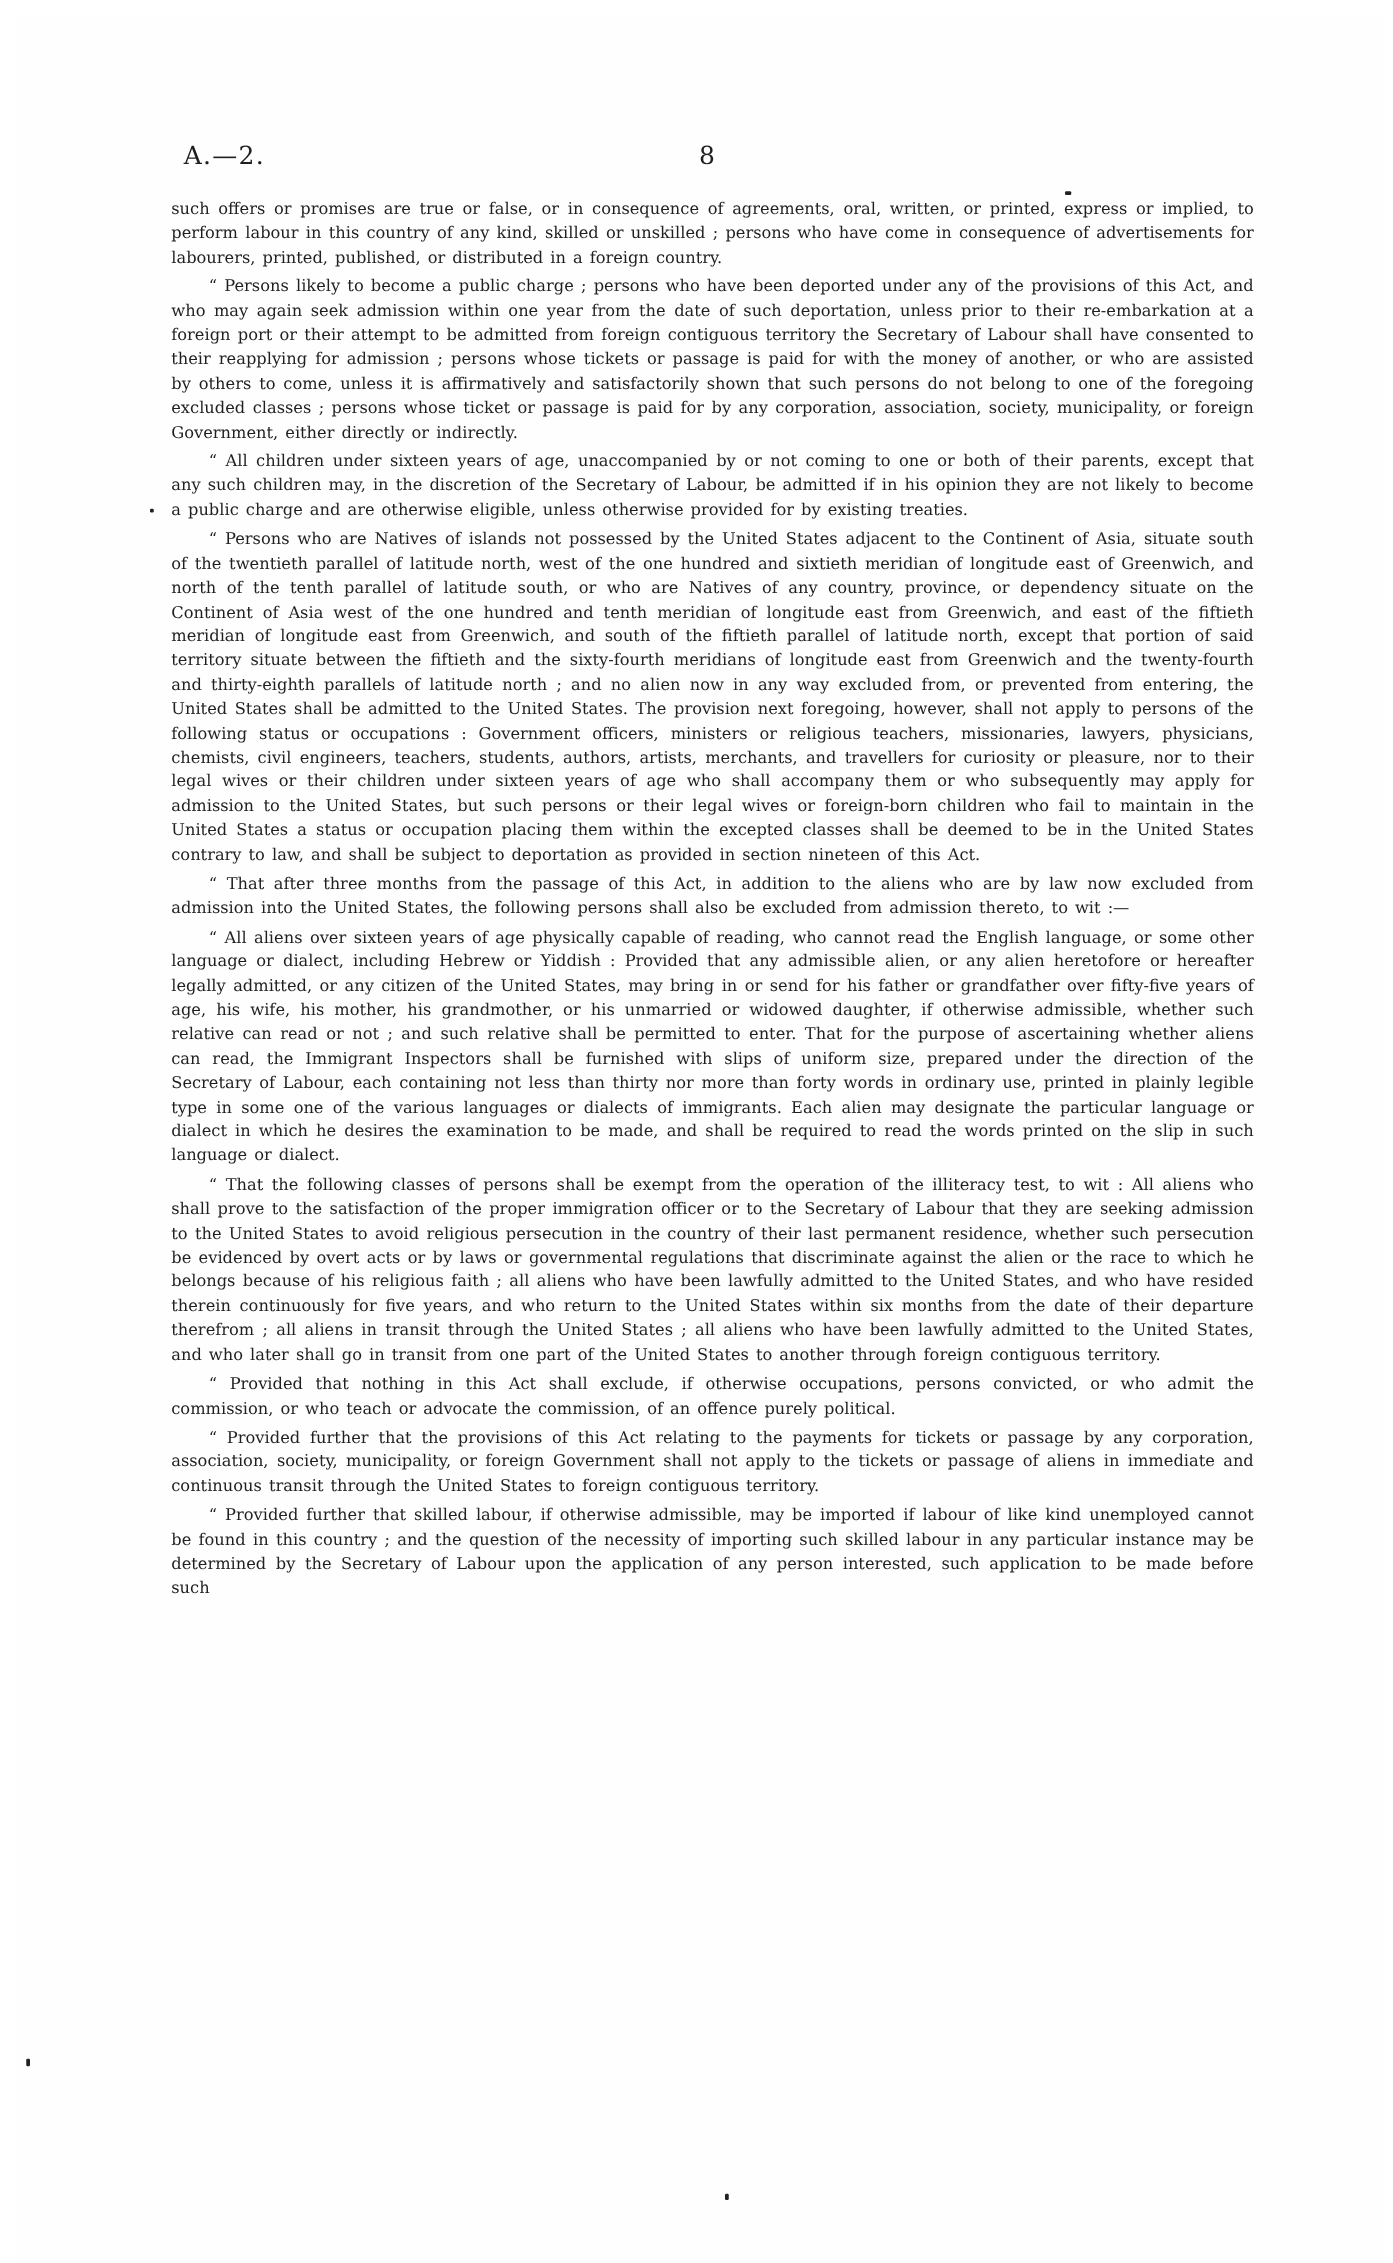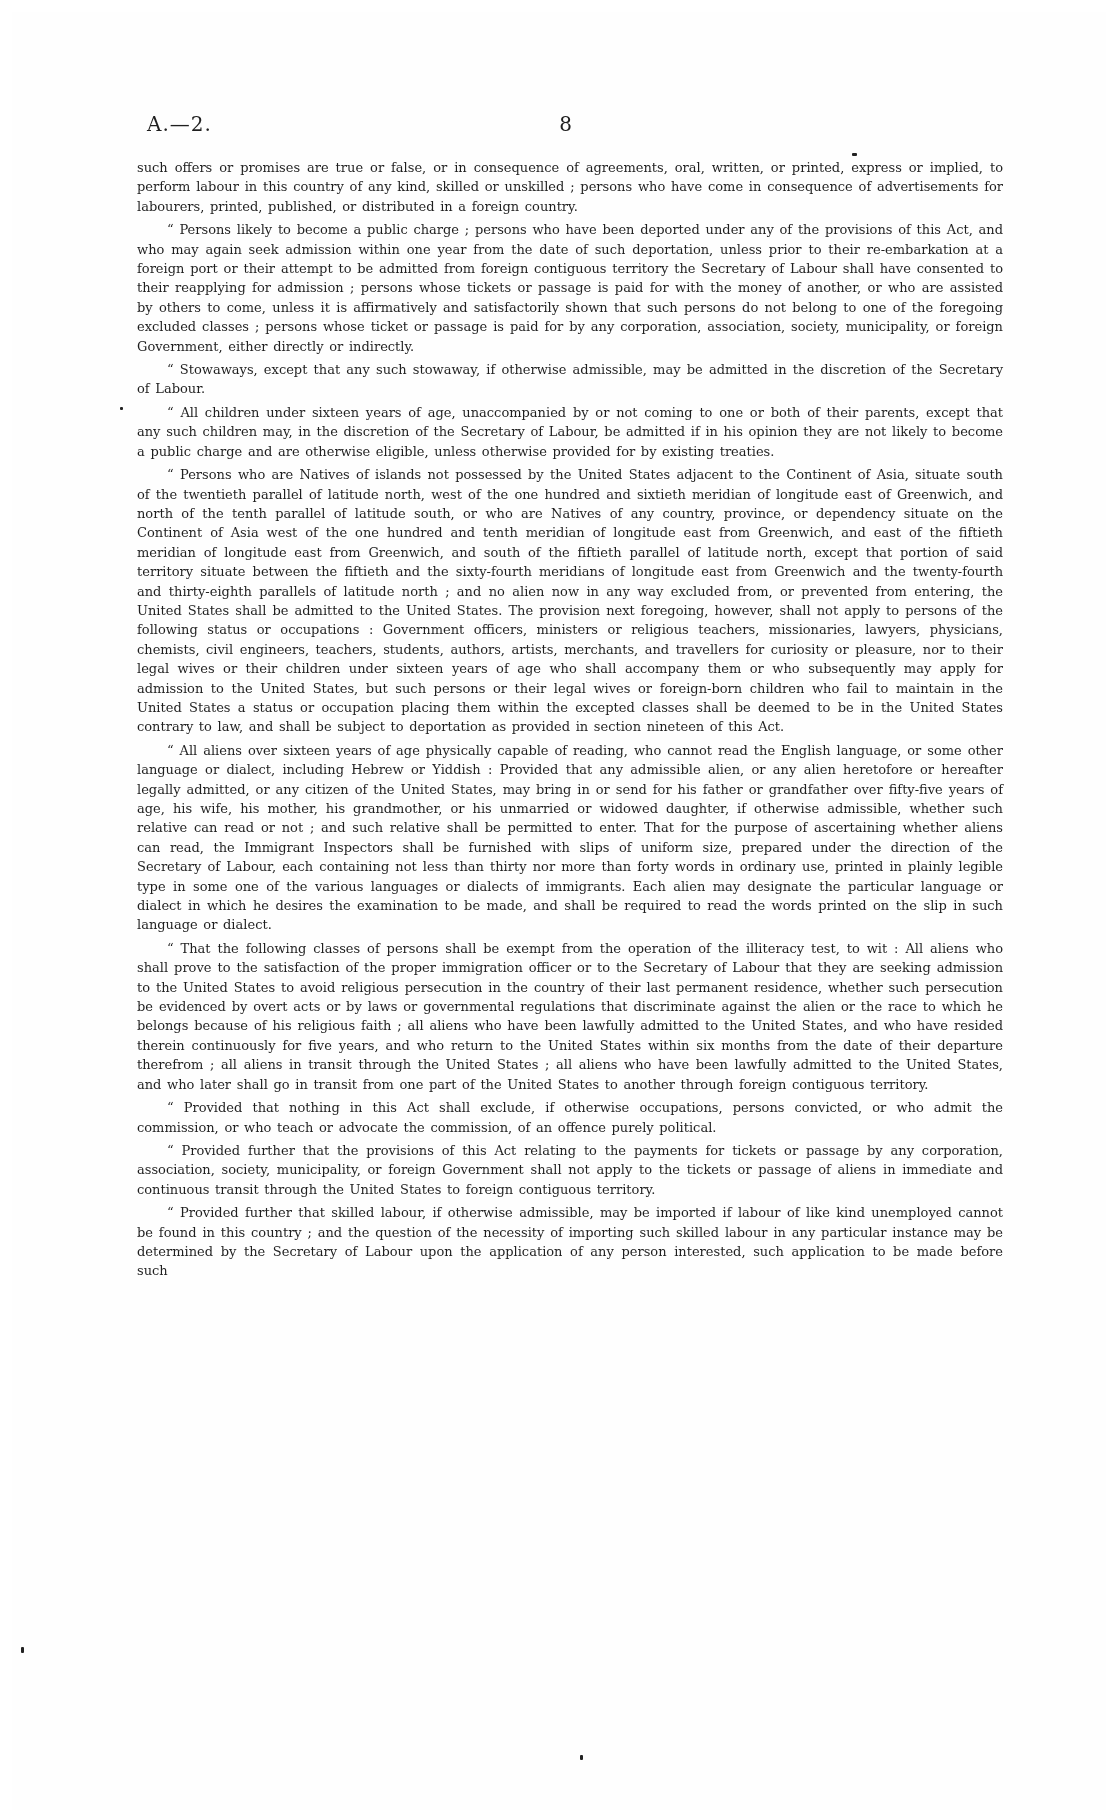--- a/index.html
+++ b/index.html
@@ -69,23 +69,23 @@
 <div class="page">
 
   <div class="page-header">
     <span class="doc-ref">A.—2.</span>
     <span class="page-number">8</span>
   </div>
 
   <main class="page-body">
       <p class="para">such offers or promises are true or false, or in consequence of agreements, oral, written, or printed, express or implied, to perform labour in this country of any kind, skilled or unskilled&nbsp;; persons who have come in consequence of advertisements for labourers, printed, published, or distributed in a foreign country.</p>
       <p class="para indent">“ Persons likely to become a public charge&nbsp;; persons who have been deported under any of the provisions of this Act, and who may again seek admission within one year from the date of such deportation, unless prior to their re-embarkation at a foreign port or their attempt to be admitted from foreign contiguous territory the Secretary of Labour shall have consented to their reapplying for admission&nbsp;; persons whose tickets or passage is paid for with the money of another, or who are assisted by others to come, unless it is affirmatively and satisfactorily shown that such persons do not belong to one of the foregoing excluded classes&nbsp;; persons whose ticket or passage is paid for by any corporation, association, society, municipality, or foreign Government, either directly or indirectly.</p>
-      <p class="para indent">“ Stowaways, except that any such stowaway, if otherwise admissible, may be admitted in the discretion of the Secretary of Labour.</p>
       <p class="para indent">“ All children under sixteen years of age, unaccompanied by or not coming to one or both of their parents, except that any such children may, in the discretion of the Secretary of Labour, be admitted if in his opinion they are not likely to become a public charge and are otherwise eligible, unless otherwise provided for by existing treaties.</p>
       <p class="para indent">“ Persons who are Natives of islands not possessed by the United States adjacent to the Continent of Asia, situate south of the twentieth parallel of latitude north, west of the one hundred and sixtieth meridian of longitude east of Greenwich, and north of the tenth parallel of latitude south, or who are Natives of any country, province, or dependency situate on the Continent of Asia west of the one hundred and tenth meridian of longitude east from Greenwich, and east of the fiftieth meridian of longitude east from Greenwich, and south of the fiftieth parallel of latitude north, except that portion of said territory situate between the fiftieth and the sixty-fourth meridians of longitude east from Greenwich and the twenty-fourth and thirty-eighth parallels of latitude north&nbsp;; and no alien now in any way excluded from, or prevented from entering, the United States shall be admitted to the United States.  The provision next foregoing, however, shall not apply to persons of the following status or occupations&nbsp;: Government officers, ministers or religious teachers, missionaries, lawyers, physicians, chemists, civil engineers, teachers, students, authors, artists, merchants, and travellers for curiosity or pleasure, nor to their legal wives or their children under sixteen years of age who shall accompany them or who subsequently may apply for admission to the United States, but such persons or their legal wives or foreign-born children who fail to maintain in the United States a status or occupation placing them within the excepted classes shall be deemed to be in the United States contrary to law, and shall be subject to deportation as provided in section nineteen of this Act.</p>
+      <p class="para indent">“ That after three months from the passage of this Act, in addition to the aliens who are by law now excluded from admission into the United States, the following persons shall also be excluded from admission thereto, to wit&nbsp;:—</p>
       <p class="para indent">“ All aliens over sixteen years of age physically capable of reading, who cannot read the English language, or some other language or dialect, including Hebrew or Yiddish&nbsp;:  Provided that any admissible alien, or any alien heretofore or hereafter legally admitted, or any citizen of the United States, may bring in or send for his father or grandfather over fifty-five years of age, his wife, his mother, his grandmother, or his unmarried or widowed daughter, if otherwise admissible, whether such relative can read or not&nbsp;; and such relative shall be permitted to enter. That for the purpose of ascertaining whether aliens can read, the Immigrant Inspectors shall be furnished with slips of uniform size, prepared under the direction of the Secretary of Labour, each containing not less than thirty nor more than forty words in ordinary use, printed in plainly legible type in some one of the various languages or dialects of immigrants.  Each alien may designate the particular language or dialect in which he desires the examination to be made, and shall be required to read the words printed on the slip in such language or dialect.</p>
       <p class="para indent">“ That the following classes of persons shall be exempt from the operation of the illiteracy test, to wit&nbsp;:  All aliens who shall prove to the satisfaction of the proper immigration officer or to the Secretary of Labour that they are seeking admission to the United States to avoid religious persecution in the country of their last permanent residence, whether such persecution be evidenced by overt acts or by laws or governmental regulations that discriminate against the alien or the race to which he belongs because of his religious faith&nbsp;; all aliens who have been lawfully admitted to the United States, and who have resided therein continuously for five years, and who return to the United States within six months from the date of their departure therefrom&nbsp;; all aliens in transit through the United States&nbsp;; all aliens who have been lawfully admitted to the United States, and who later shall go in transit from one part of the United States to another through foreign contiguous territory.</p>
       <p class="para indent">“ Provided that nothing in this Act shall exclude, if otherwise occupations, persons convicted, or who admit the commission, or who teach or advocate the commission, of an offence purely political.</p>
       <p class="para indent">“ Provided further that the provisions of this Act relating to the payments for tickets or passage by any corporation, association, society, municipality, or foreign Government shall not apply to the tickets or passage of aliens in immediate and continuous transit through the United States to foreign contiguous territory.</p>
       <p class="para indent">“ Provided further that skilled labour, if otherwise admissible, may be imported if labour of like kind unemployed cannot be found in this country&nbsp;; and the question of the necessity of importing such skilled labour in any particular instance may be determined by the Secretary of Labour upon the application of any person interested, such application to be made before such</p>
     </main>
 
   <div class="ink-speck speck-a"></div>
   <div class="ink-speck speck-b"></div>
   <div class="ink-speck speck-c"></div>

